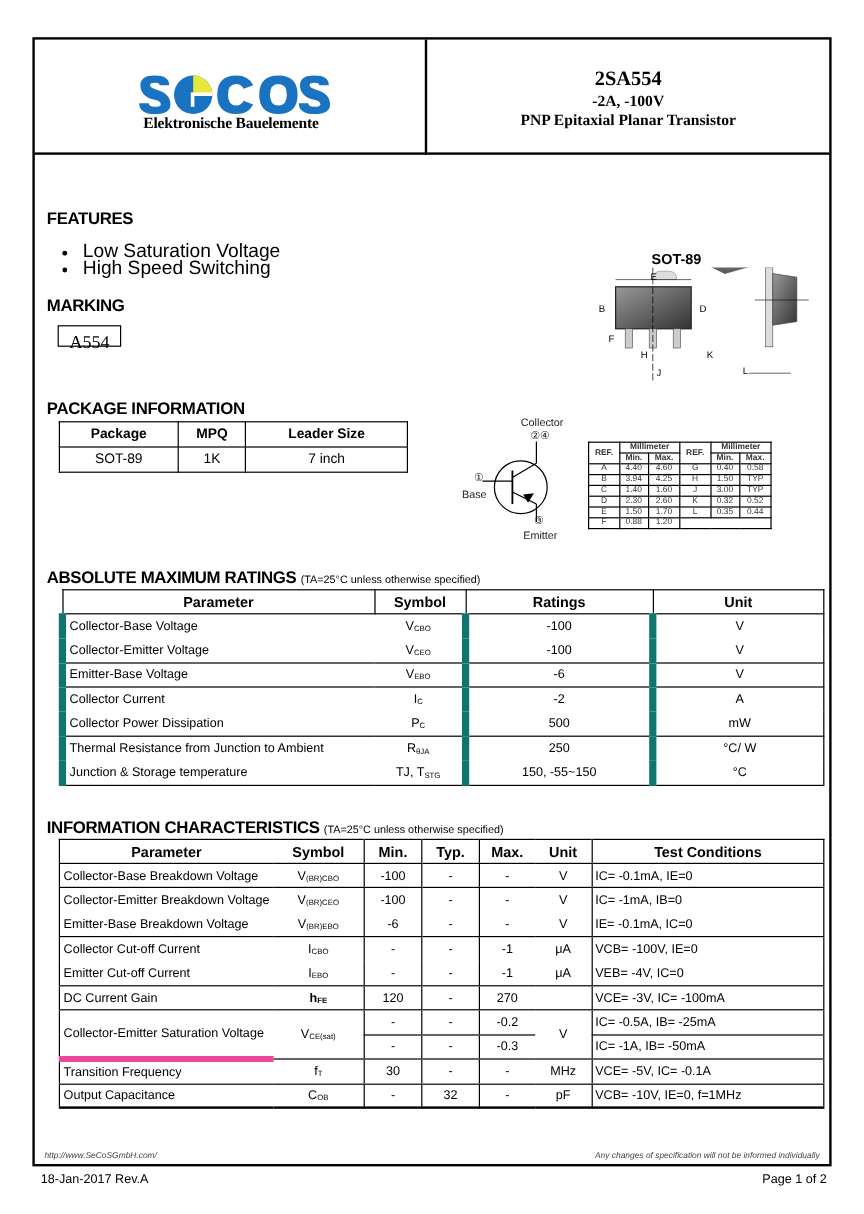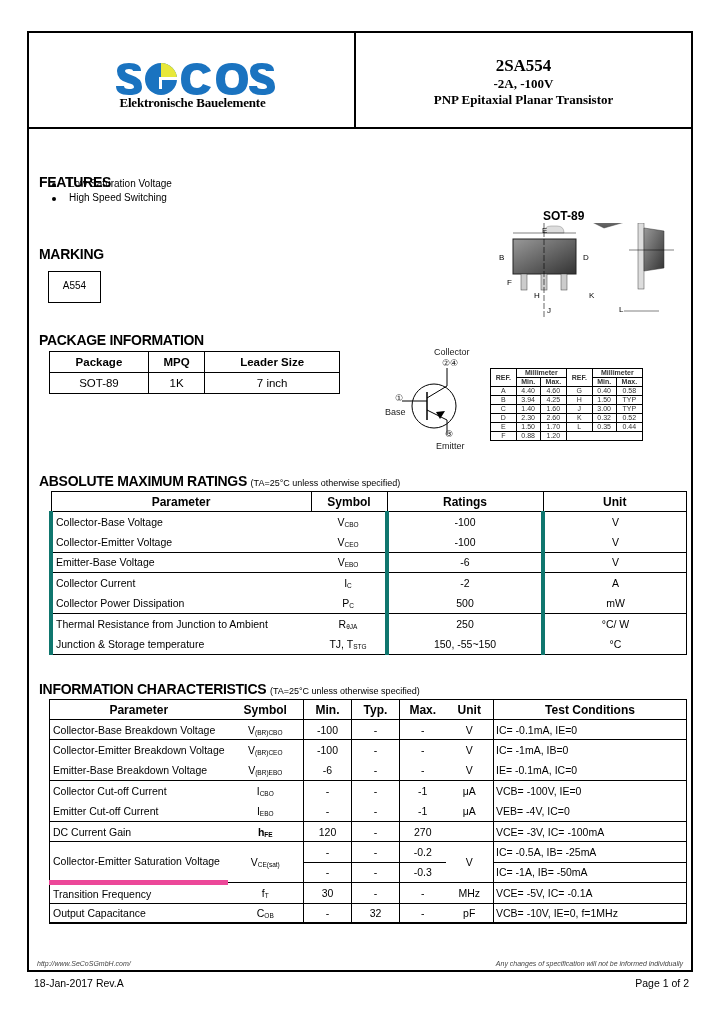--- a/index.html
+++ b/index.html
@@ -16,42 +16,42 @@
 
   .part-no { margin-top: 24px; font-size: 17px; line-height: 18px; }
   .part-rating { font-size: 13px; line-height: 16px; margin-top: 1px; }
   .part-desc { font-size: 13px; line-height: 16px; }
 
   .rohs { position: absolute; left: 0; width: 662px; top: 98px; text-align: center; font-size: 9px; line-height: 12px; text-decoration: underline; color: #222; }
 
   .sec-title { position: absolute; font-weight: bold; font-size: 14px; letter-spacing: -0.3px; }
   .sec-title small { font-weight: normal; font-size: 9px; letter-spacing: 0; }
 
-  .features { position: absolute; left: 20px; top: 144px; font-size: 10px; line-height: 14px; list-style: none; }
+  .features { position: absolute; left: 20px; top: 170px; font-size: 16px; line-height: 14px; list-style: none; }
   .features li { position: relative; padding-left: 20px; }
   .features li::before { content: ""; position: absolute; left: 3px; top: 6px; width: 4px; height: 4px; background: #000; border-radius: 50%; }
 
-  .marking-box { position: absolute; left: 19px; top: 238px; width: 53px; height: 32px; border: 1px solid #000; text-align: center; font-family: Liberation Sans, sans-serif; font-size: 10px; line-height: 28px; }
+  .marking-box { position: absolute; left: 19px; top: 238px; width: 53px; height: 18px; border: 1px solid #000; text-align: center; font-family: Liberation Serif, serif; font-size: 15px; line-height: 28px; }
 
   table { border-collapse: collapse; position: absolute; }
   .pkg-table { left: 20px; top: 318px; width: 291px; font-size: 11.5px; }
   .pkg-table td, .pkg-table th { border: 1px solid #000; text-align: center; height: 21px; }
   .pkg-table th { font-weight: bold; }
 
   .sot-title { position: absolute; left: 514px; top: 176px; font-weight: bold; font-size: 12px; }
 
   .dim-table { left: 461px; top: 335px; width: 153px; font-size: 7px; color: #333; }
   .dim-table td, .dim-table th { border: 1px solid #000; text-align: center; line-height: 8px; padding: 0 1px; font-weight: normal; }
   .dim-table th { font-weight: bold; }
 
   .sym-label { position: absolute; font-size: 9px; color: #222; }
 
   .amr-table { left: 20px; top: 458px; width: 638px; font-size: 10.5px; border: 1px solid #000; }
   .amr-table th { font-weight: bold; font-size: 12px; height: 20px; border: 1px solid #000; }
-  .amr-table td { height: 20.4px; text-align: center; border-left: 4px solid #0f766e; border-right: 1px solid #000; }
+  .amr-table td { height: 20.4px; text-align: center; border-left: 6px solid #0f766e; border-right: 1px solid #000; }
   .amr-table td.param { text-align: left; padding-left: 3px; border-right: none; }
   .amr-table td.sym { border-left: none; }
   .amr-table tr.sep td { border-bottom: 1px solid #000; }
 
   .ec-table { left: 20px; top: 666px; width: 638px; font-size: 10.5px; border: 1px solid #000; border-bottom: 2px solid #000; }
   .ec-table th { font-weight: bold; font-size: 12px; height: 20px; border-bottom: 1px solid #000; }
   .ec-table td { height: 20.4px; text-align: center; }
   .ec-table td.param { text-align: left; padding-left: 3px; }
   .ec-table .vl { border-left: 1px solid #000; }
   .ec-table tr.sep td { border-bottom: 1px solid #000; }

